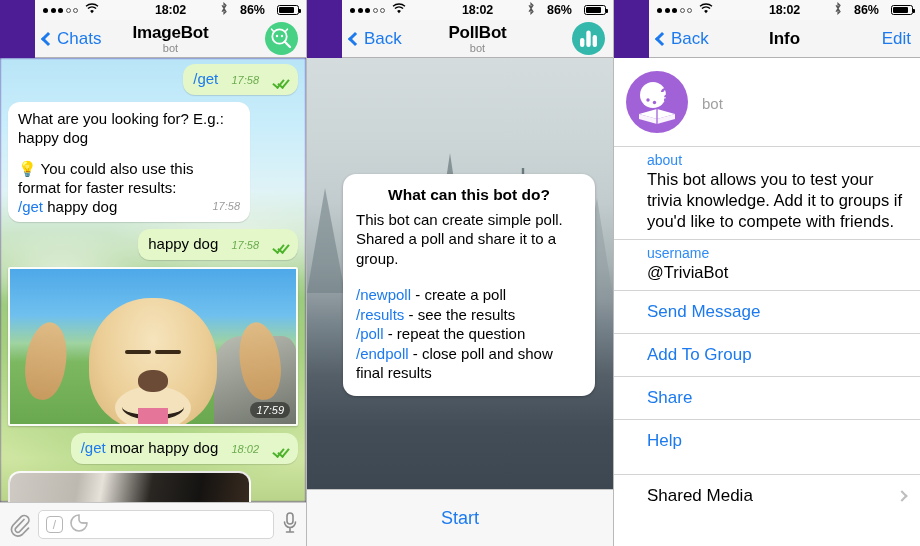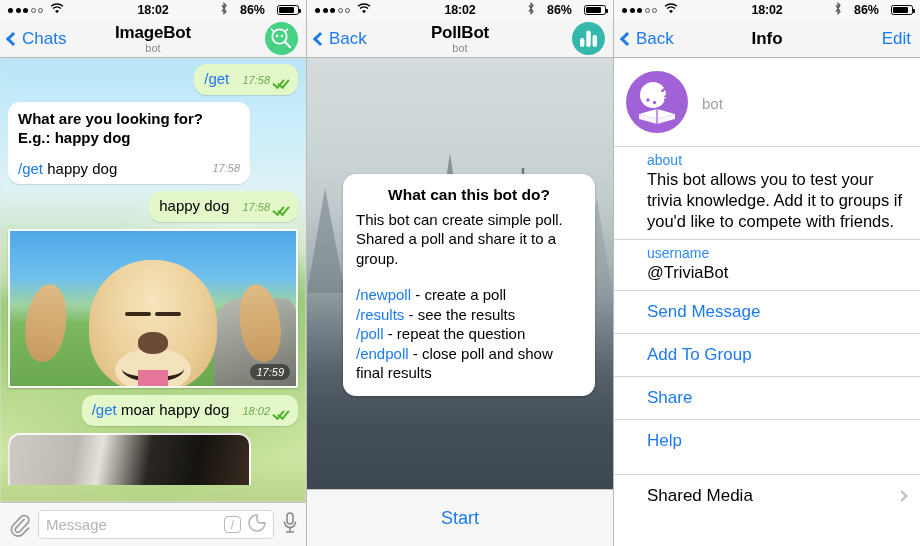--- a/index.html
+++ b/index.html
@@ -4,21 +4,21 @@
 <style>
   * { box-sizing: border-box; margin: 0; padding: 0; }
   html, body {
     width: 920px; height: 546px;
     font-family: "Liberation Sans", sans-serif;
     background: #ffffff;
     overflow: hidden;
   }
   .screens { display: flex; width: 920px; height: 546px; }
   .panel { position: relative; width: 307px; height: 546px; overflow: hidden;
-           border-right: 1px solid #b9b9b9; background:#e5e5e5; }
+           border-right: 1px solid #b9b9b9; background:#4c1d95;padding-left:35px; }
   .panel:last-child { width: 306px; border-right: none; }
 
   
   .statusbar {
     height: 20px; background: #f8f8f8; position: relative;
     display: flex; align-items: center; font-size: 12px; color: #000;
   }
   .sb-left { position:absolute; left:8px; display:flex; align-items:center; gap:4px; }
   .dots { display:flex; gap:2.5px; align-items:center; }
   .dot { width:5px; height:5px; border-radius:50%; background:#000; }
@@ -79,31 +79,31 @@
 
   .bub { border-radius:12px; position:relative; box-shadow:0 1px 1px rgba(0,0,0,.13);
          font-size:15px; line-height:19px; color:#000; }
   .bub.out { background:#e3f7c8; margin-left:auto; padding:5px 9px 5px 10px; }
   .bub.in  { background:#fff; padding:7px 10px 6px 10px; }
   .row { display:flex; margin-bottom:7px; }
   .row.right { justify-content:flex-end; }
 
   .cmd { color:#1c7aee; }
   .meta { font-size:11px; font-style:italic; color:#6aab4d; margin-left:9px;
-          display:inline-flex; align-items:center; gap:4px; white-space:nowrap;}
+          display:inline-flex; align-items:center; gap:15px; white-space:nowrap;}
   .meta.gray { color:#9b9b9b; }
   .ticks { position:relative; width:15px; height:10px; display:inline-block; }
   .ticks::before, .ticks::after {
      content:""; position:absolute; top:1px; width:5px; height:9px;
      border-right:2px solid #4cb32b; border-bottom:2px solid #4cb32b;
      transform:rotate(40deg);
   }
   .ticks::before { left:1px; } .ticks::after { left:6px; }
 
-  .bub-in-body { padding-right:2px;font-weight:bold; }
+  .bub-in-body { padding-right:2px; }
   .spacer { height:12px; }
 
   
   .photo-bub { width:293px; border-radius:2px; overflow:hidden; position:relative;
                box-shadow:0 1px 2px rgba(0,0,0,.2); border:2px solid rgba(255,255,255,.9); }
   .photo-dog { height:155px; position:relative; overflow:hidden;
     background:
       linear-gradient(180deg,#4ea8e8 0%, #6fc0ee 30%, #9fd3a0 48%, #7cb860 60%, #6aa84f 100%);
   }
   .photo-dog .rock { position:absolute; right:0; bottom:0; width:82px; height:88px;
@@ -247,20 +247,24 @@
               <span>17:58</span>
               <i class="ticks"></i>
             </span>
           </div>
         </div>
 
         <div class="row">
           <div class="bub in" style="width:242px">
             <div class="bub-in-body">What are you looking for? E.g.: happy dog</div>
             <div class="spacer"></div>
+            <div class="bub-in-body">
+              <span>💡</span>
+              <span>You could also use this format for faster results:</span>
+            </div>
             <div style="display:flex;justify-content:space-between;">
               <span>
                 <span class="cmd">/get</span><span> happy dog</span>
               </span>
               <span class="meta gray" style="font-size:11px">17:58</span>
             </div>
           </div>
         </div>
 
         <div class="row right">
@@ -309,21 +313,20 @@
       </div>
     </div>
 
     <div class="inputbar">
       <span class="clip">
         <svg width="22" height="24" viewBox="0 0 22 24">
             <path d="M16 6.5 8 14.8a2.6 2.6 0 0 0 3.7 3.7l8-8.3a4.6 4.6 0 0 0-6.5-6.5l-8.2 8.5a6.6 6.6 0 0 0 9.3 9.3l6.2-6.3" stroke="#9a9a9a" stroke-width="1.7" fill="none" stroke-linecap="round"></path>
           </svg>
       </span>
       <div class="field">
-        <span class="ph">Message</span>
         <span class="sq">
             <span>/</span>
           </span>
         <span>
           <svg width="18" height="18" viewBox="0 0 18 18">
               <path d="M9 1a8 8 0 1 0 8 8h-4.6A3.4 3.4 0 0 1 9 5.6Z" fill="none" stroke="#b6b6b6" stroke-width="1.6"></path>
               <path d="M11.4 8.6 17 9" stroke="#b6b6b6" stroke-width="1.4" fill="none"></path>
             </svg>
         </span>
       </div>

